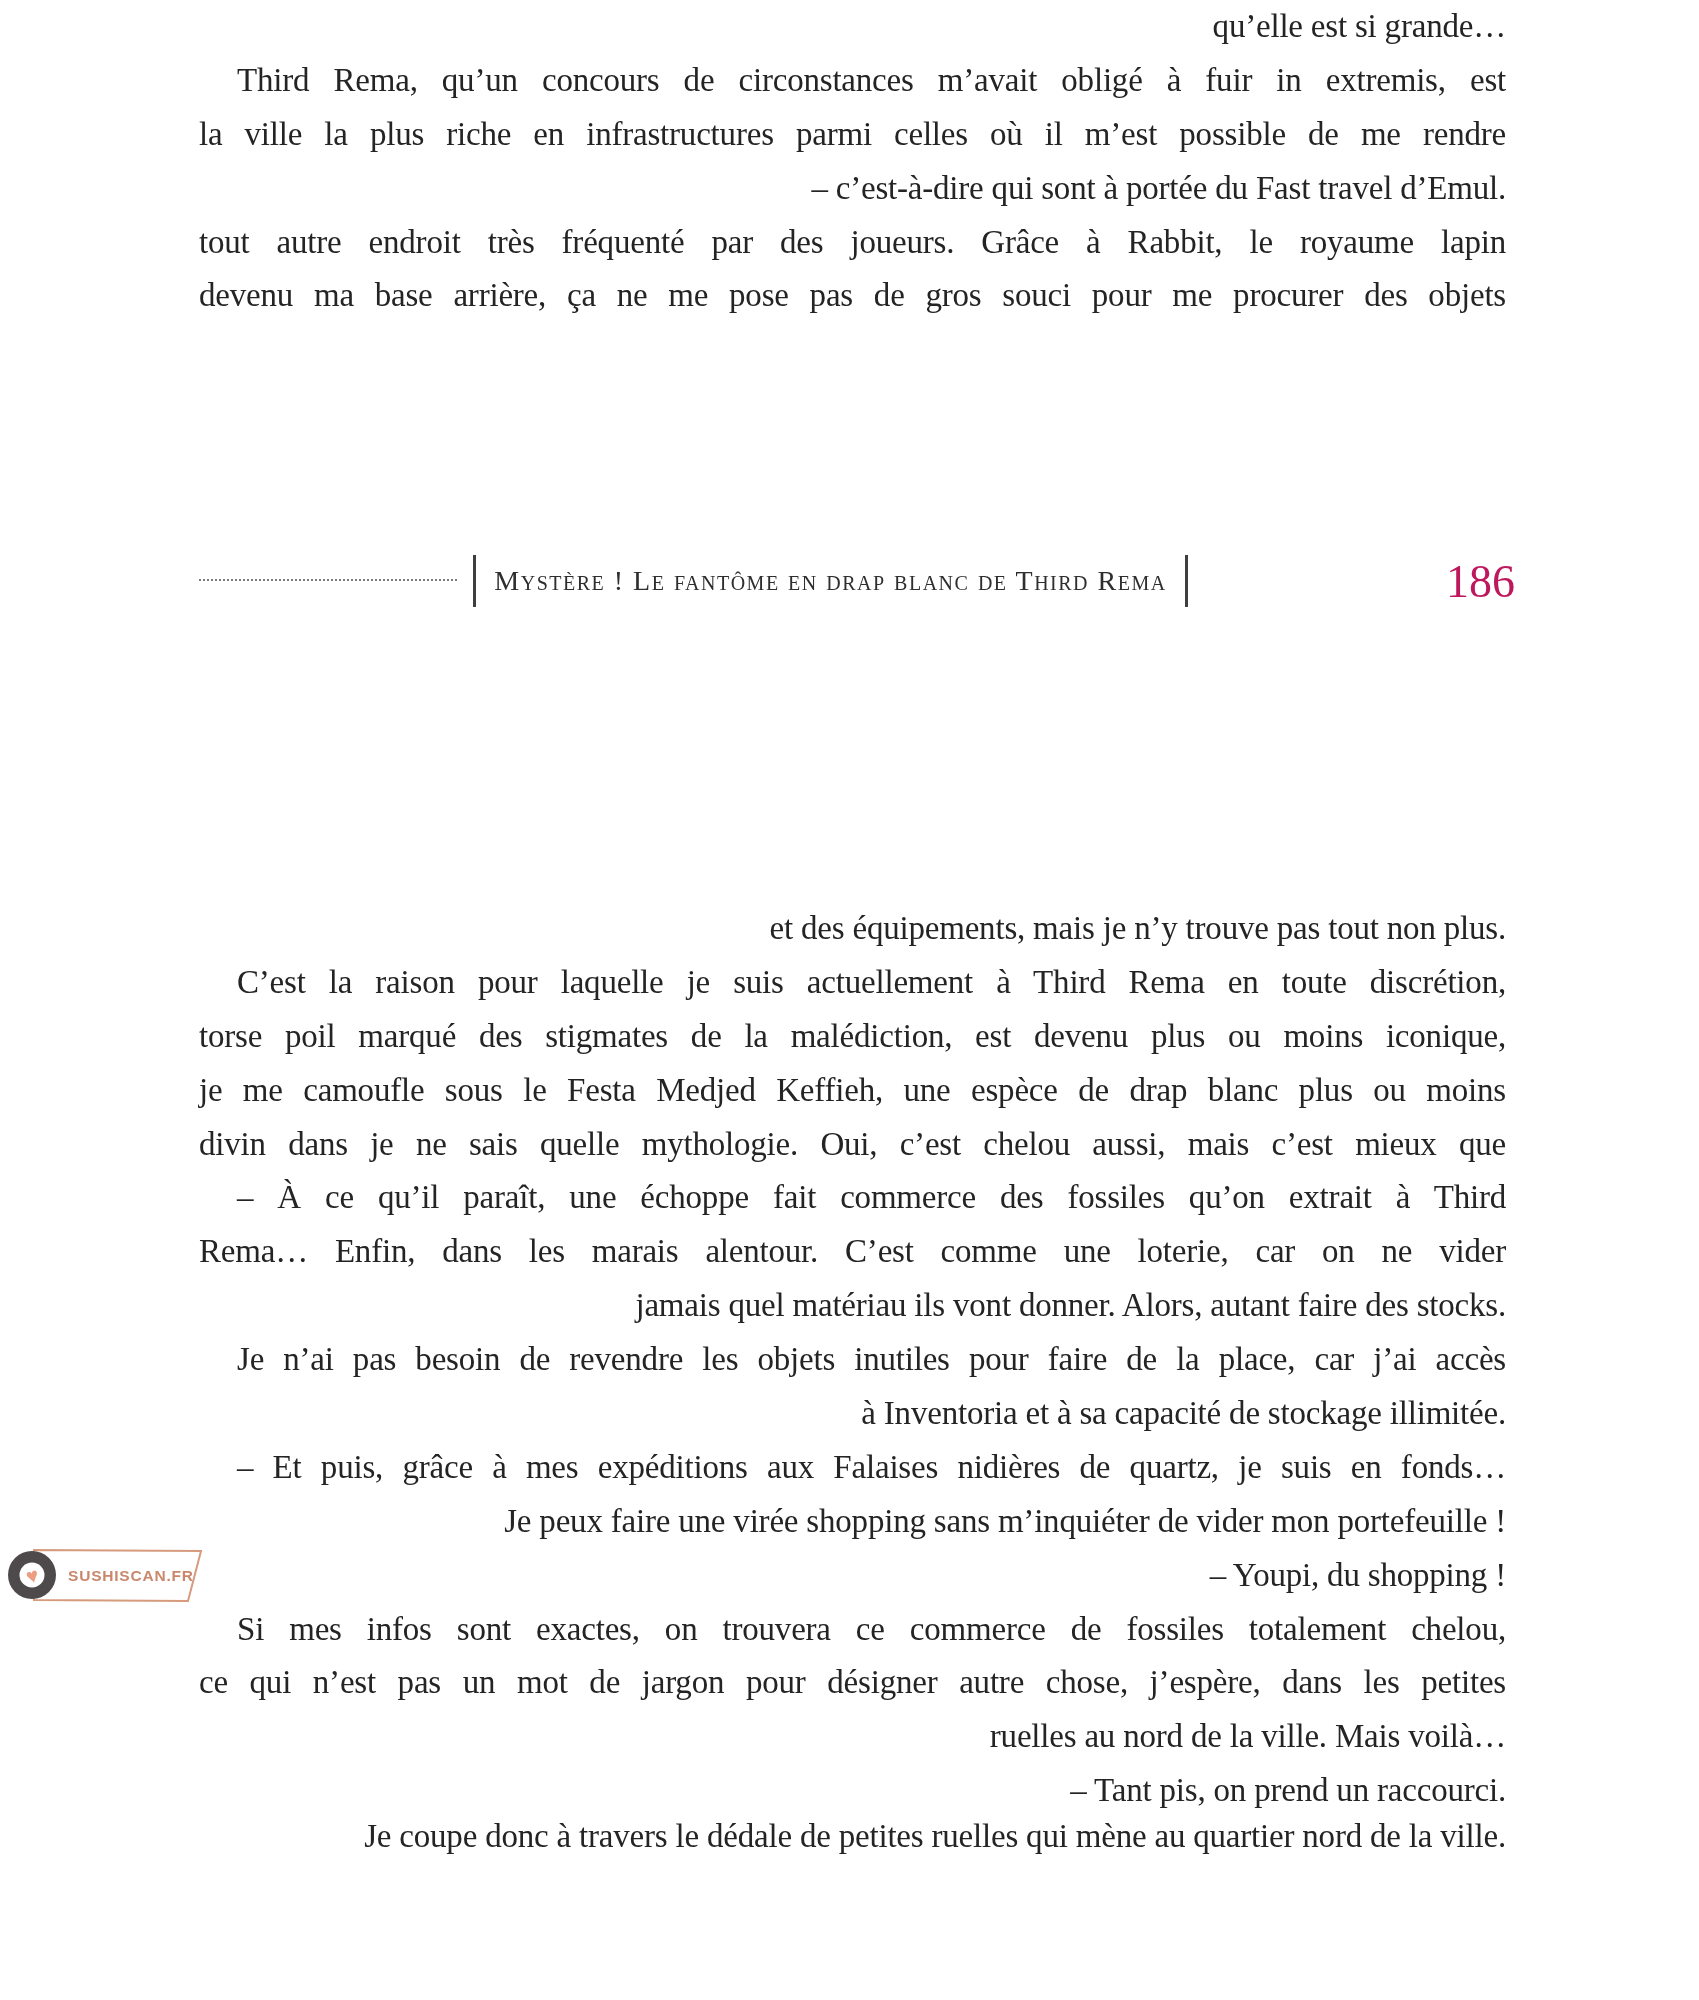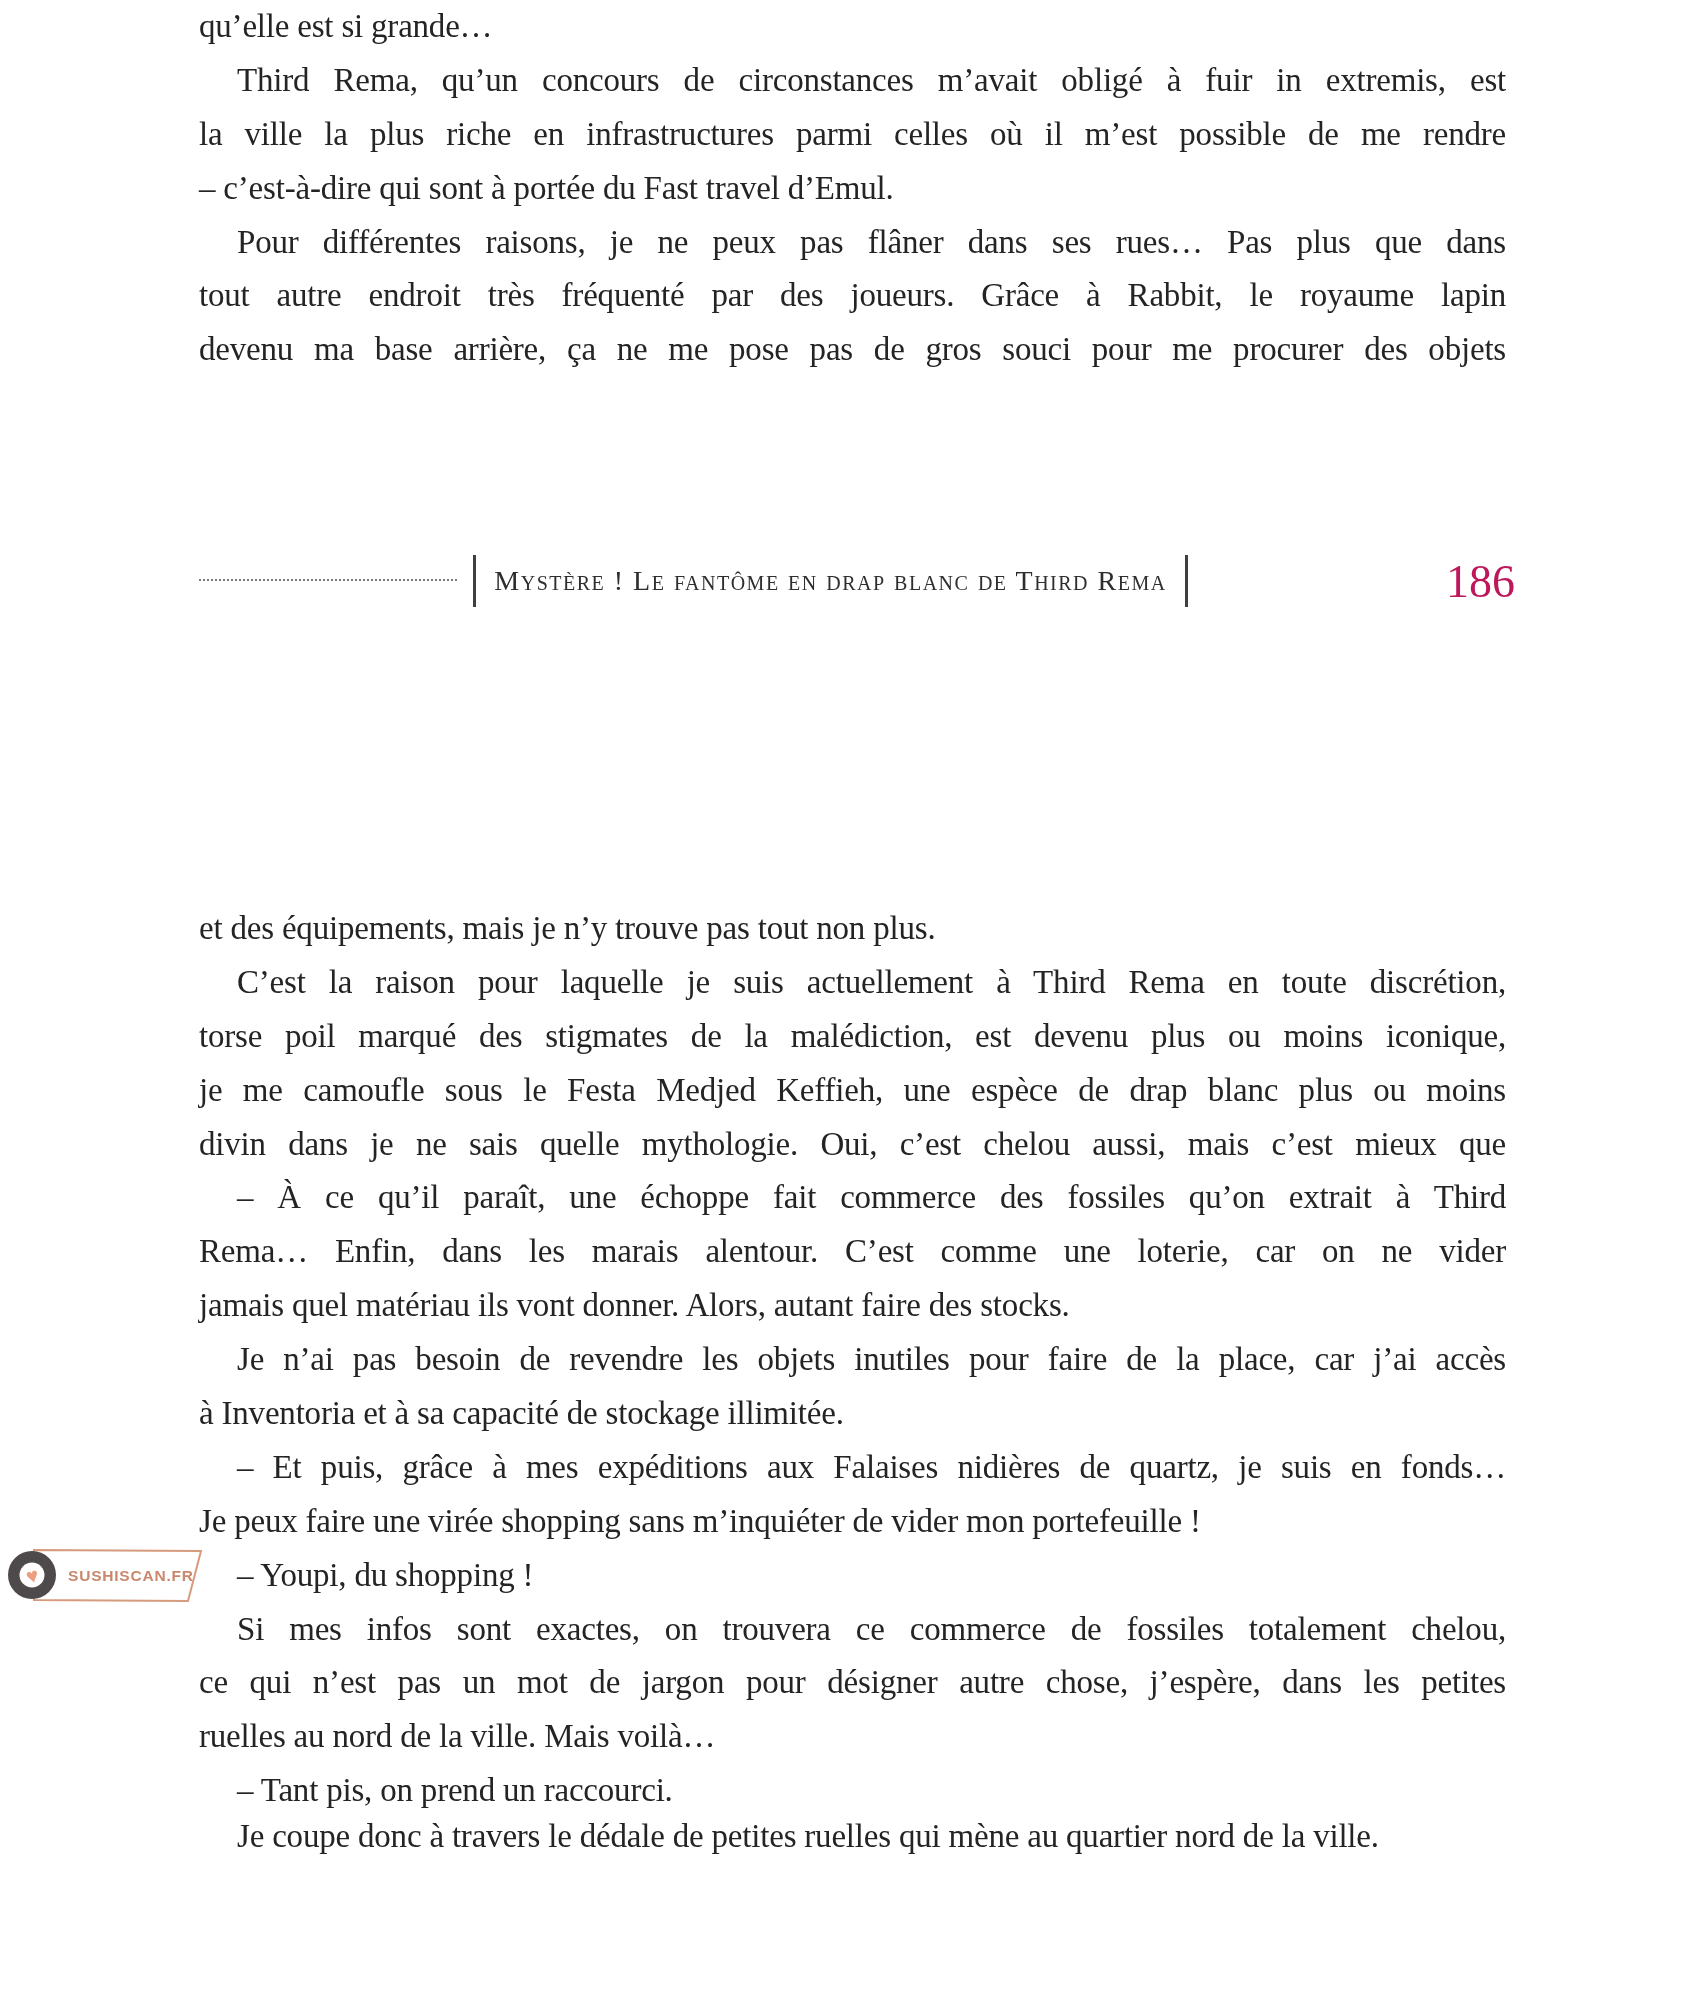--- a/index.html
+++ b/index.html
@@ -15,20 +15,21 @@
     position:absolute;
     left:199px;width:1307px;
   }
   .line{
     height:53.9px;
     line-height:53.9px;
     font-size:33px;
     letter-spacing:-0.2px;
     white-space:nowrap;
     overflow:visible;
+    text-align:right;
   }
   .line.just{
     white-space:normal;
     text-align:justify;
     text-align-last:justify;
   }
   .line.ind{ padding-left:38px; }
   .line.clip{ margin-top:-8px; }
   #block-top{ top:0px; }
   #block-main{ top:902px; }
@@ -76,21 +77,20 @@
 </head>
 <body>
 
 <div class="page">
 
   <div class="textblock" id="block-top">
       <div class="line">qu’elle est si grande…</div>
       <div class="line just ind">Third Rema, qu’un concours de circonstances m’avait obligé à fuir in extremis, est</div>
       <div class="line just">la ville la plus riche en infrastructures parmi celles où il m’est possible de me rendre</div>
       <div class="line">– c’est-à-dire qui sont à portée du Fast travel d’Emul.</div>
-      <div class="line just ind">Pour différentes raisons, je ne peux pas flâner dans ses rues… Pas plus que dans</div>
       <div class="line just">tout autre endroit très fréquenté par des joueurs. Grâce à Rabbit, le royaume lapin</div>
       <div class="line just">devenu ma base arrière, ça ne me pose pas de gros souci pour me procurer des objets</div>
     </div>
 
   <div class="pagefooter">
     <div class="leader"></div>
     <div class="vbar"></div>
     <div class="footer-title">Mystère ! Le fantôme en drap blanc de Third Rema</div>
     <div class="vbar"></div>
     <div class="page-number">186</div>

